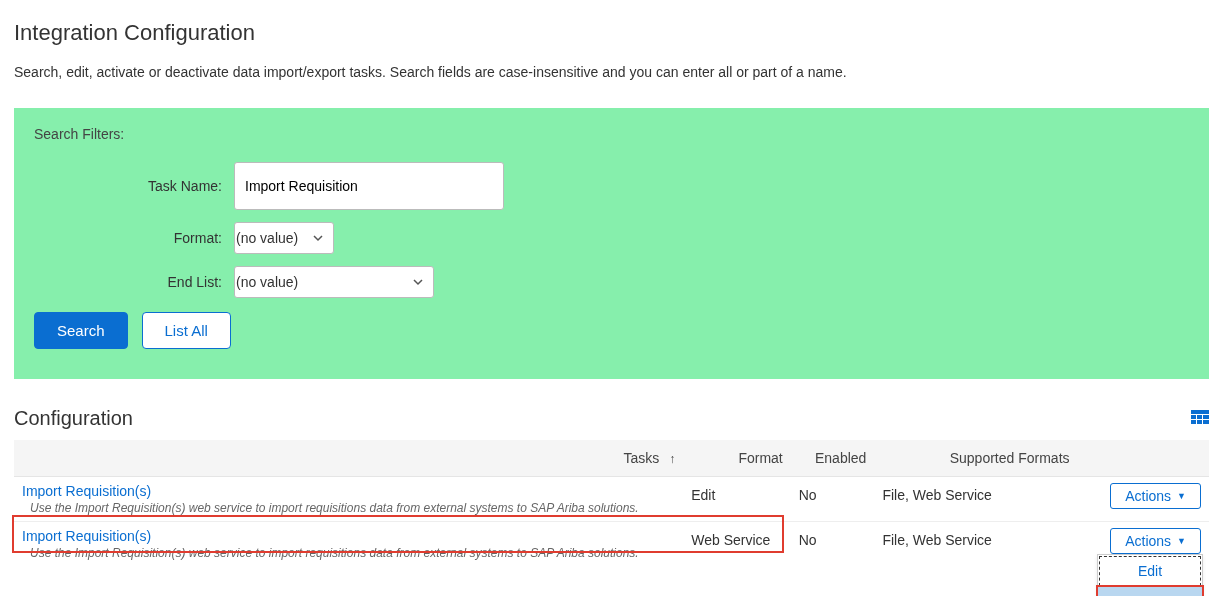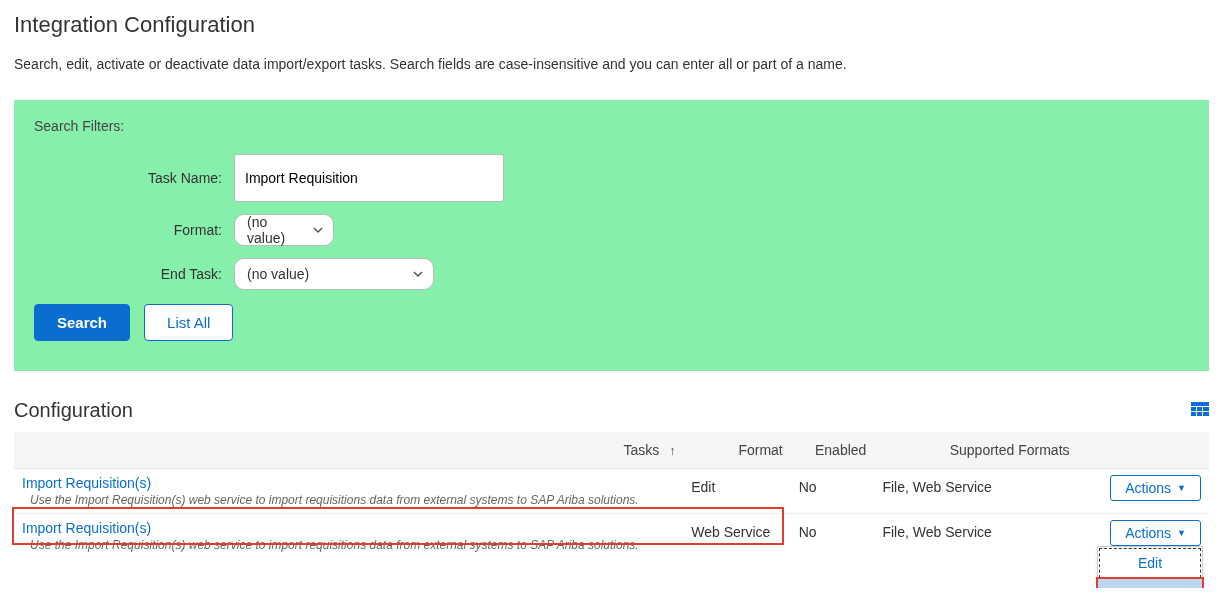--- a/index.html
+++ b/index.html
@@ -7,21 +7,21 @@
     font-family: -apple-system, BlinkMacSystemFont, "Segoe UI", Arial, sans-serif;
     color: #333;
     background: #fff;
     padding: 0 14px 30px 14px;
     width: 1223px;
   }
   h1.page-title {
     font-size: 22px;
     font-weight: 400;
     color: #333;
-    margin: 12px 0 18px 0;
+    margin: 20px 0 18px 0;
   }
   .subtitle {
     font-size: 14px;
     color: #333;
     margin-bottom: 28px;
   }
 
   
   .filters-box {
     background: #86efac;
@@ -54,23 +54,23 @@
     width: 270px;
     height: 48px;
   }
   .select-wrap {
     position: relative;
     display: inline-block;
   }
   .select-input {
     border: 1px solid #bbb;
     background: #fff;
-    padding: 6px 28px 6px 12px;
-    font-size: 14px;
-    border-radius: 10px;
+    padding: 6px 28px 6px 1px;
+    font-size: 14px;
+    border-radius: 3px;
     height: 32px;
     display: flex;
     align-items: center;
     cursor: pointer;
   }
   .select-input.sm { width: 100px; }
   .select-input.md { width: 200px; }
   .chevron {
     position: absolute;
     right: 10px;
@@ -114,21 +114,20 @@
     padding: 9px 22px;
     font-size: 15px;
     border-radius: 4px;
     cursor: pointer;
     border: 1px solid transparent;
   }
   .btn-primary {
     background: #0a6ed1;
     color: #fff;
     border-color: #0a6ed1;
-    font-weight: bold;
   }
   .btn-secondary {
     background: #fff;
     color: #0a6ed1;
     border-color: #0a6ed1;
   }
 
   
   .config-header {
     display: flex;
@@ -259,21 +258,21 @@
       </div>
       <span class="chevron">
         <svg viewBox="0 0 12 12">
             <path d="M2 4 L6 8 L10 4" fill="none" stroke="#555" stroke-width="1.5"></path>
           </svg>
       </span>
     </div>
   </div>
 
   <div class="filter-row">
-    <div class="filter-label">End Task:</div>
+    <div class="filter-label">End List:</div>
     <div class="select-wrap">
       <div class="select-input md">
         <span>(no value)</span>
       </div>
       <span class="chevron">
         <svg viewBox="0 0 12 12">
             <path d="M2 4 L6 8 L10 4" fill="none" stroke="#555" stroke-width="1.5"></path>
           </svg>
       </span>
     </div>

